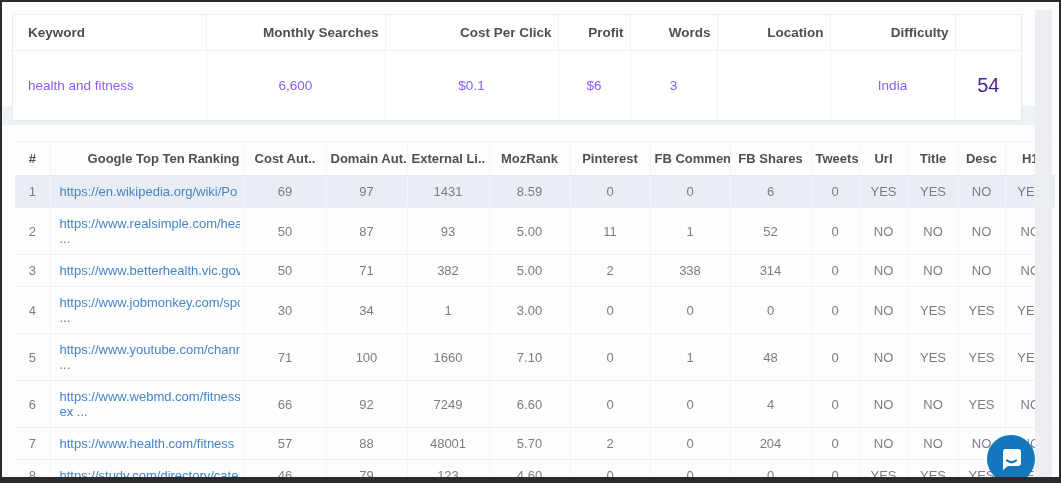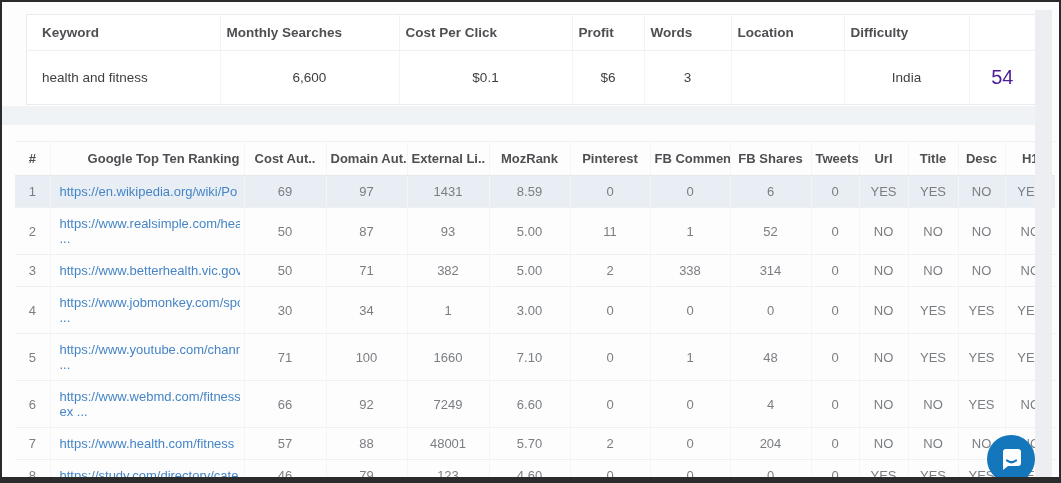--- a/index.html
+++ b/index.html
@@ -8,34 +8,34 @@
     position:relative; width:1061px; height:483px; background:#fdfdfd;
     border:2px solid #2b2b2b; border-bottom-width:6px; overflow:hidden;
   }
   
   .vscroll {
     position:absolute; top:8px; right:7px; width:17px; bottom:0;
     background:#eceef1; z-index:3;
   }
   
   .kw-card {
-    position:absolute; left:24px; top:12px; width:1010px;
+    position:absolute; left:10px; top:12px; width:1010px;
     background:#fff; border:1px solid #e9ebed; z-index:2;
   }
   table { border-collapse:collapse; table-layout:fixed; }
   .kw-table { width:1008px; }
   .kw-table th {
-    font-size:13.5px; font-weight:bold; color:#4d4f52; text-align:left;
+    font-size:13.5px; font-weight:bold; color:#4d4f52; text-align:right;
     padding:10px 6px; border-right:1px solid #f0f2f4; border-bottom:1px solid #eef0f2;
     white-space:nowrap; overflow:hidden;
   }
   .kw-table th.left { text-align:left; padding-left:15px; }
   .kw-table th:last-child, .kw-table td:last-child { border-right:none; }
   .kw-table td {
-    font-size:13.5px; color:#404040; text-align:center; padding:19px 6px;
+    font-size:13.5px; color:#8b5cf6; text-align:center; padding:27px 6px;
     border-right:1px solid #f2f4f6; white-space:nowrap; overflow:hidden;
   }
   .kw-table td.left { text-align:left; padding-left:15px; }
   .kw-table td.score { color:#4c1d95; font-size:20px; padding:8px 6px; cursor:pointer; }
   
   .band {
     position:absolute; left:0; top:104px; width:1037px; height:19px;
     background:#f0f3f6; z-index:1;
   }
   

